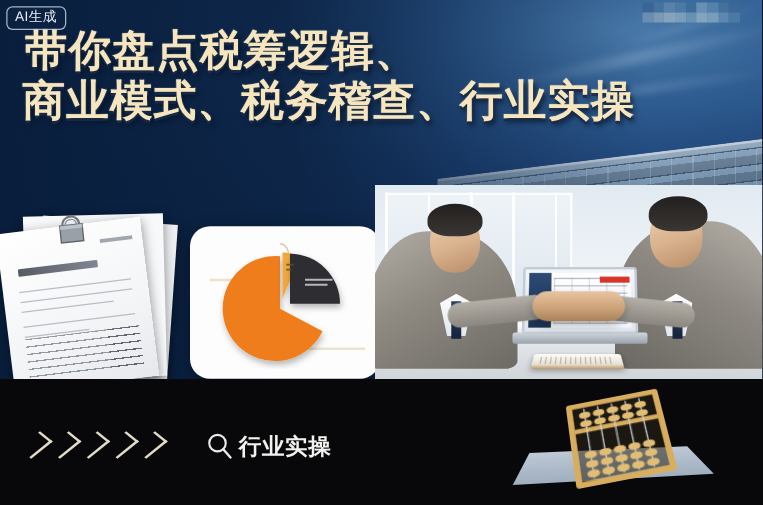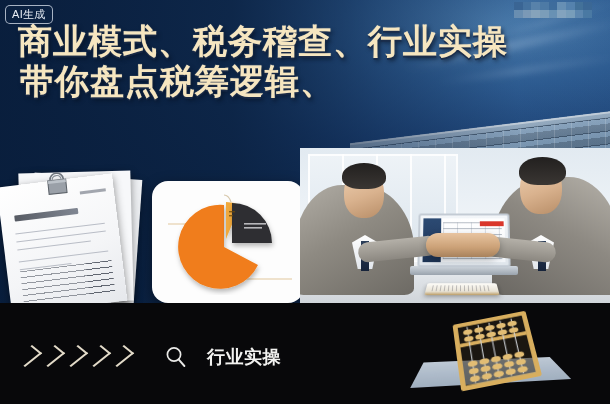--- a/index.html
+++ b/index.html
@@ -300,21 +300,21 @@
   }
   .chev {
     width: 13px; height: 22px;
     border-right: 2.4px solid #efe7d4;
     border-top: 2.4px solid #efe7d4;
     transform: rotate(45deg) skew(-6deg,-6deg);
     opacity: .95;
   }
   .footer-tag {
     position: absolute; left: 164px; top: 42px;
-    display: flex; align-items: center; gap: 19px; justify-content: center;
+    display: flex; align-items: center; gap: 3px; justify-content: center;
   }
   .mag { width: 24px; height: 24px; }
   .footer-text {
     font-size: 18px; font-weight: bold; color: #f2f2f0;
     letter-spacing: .5px;
     font-family: "Liberation Sans", "DejaVu Sans", sans-serif;
   }
   
   .abacus-wrap { position: absolute; right: 40px; top: 8px; width: 150px; height: 90px; }
   .abacus-mat {
@@ -360,22 +360,22 @@
       <i style="background: rgb(138, 166, 189);"></i>
       <i style="background: rgb(127, 160, 187);"></i>
       <i style="background: rgb(107, 147, 181);"></i>
       <i style="background: rgb(135, 166, 192);"></i>
       <i style="background: rgb(123, 160, 188);"></i>
       <i style="background: rgb(95, 137, 176);"></i>
       <i style="background: rgb(75, 122, 164);"></i>
     </div>
 
   <div class="title">
+    <div class="title-line tl2">带你盘点税筹逻辑、</div>
     <div class="title-line tl3">商业模式、税务稽查、行业实操</div>
-    <div class="title-line tl2">带你盘点税筹逻辑、</div>
   </div>
 
   <div class="band">
 
     <div class="docs">
       <div class="sheet sheet-b"></div>
       <div class="sheet sheet-c"></div>
       <div class="sheet sheet-a">
         <div class="doc-title"></div>
         <div class="stampline"></div>

